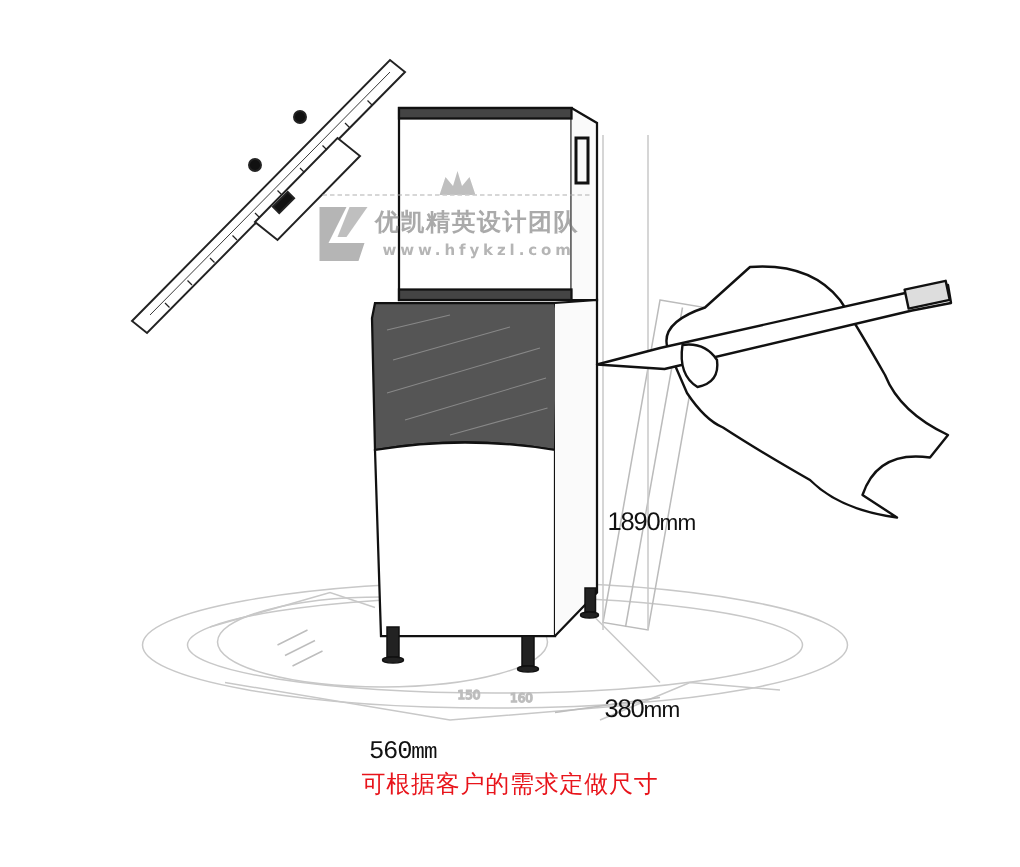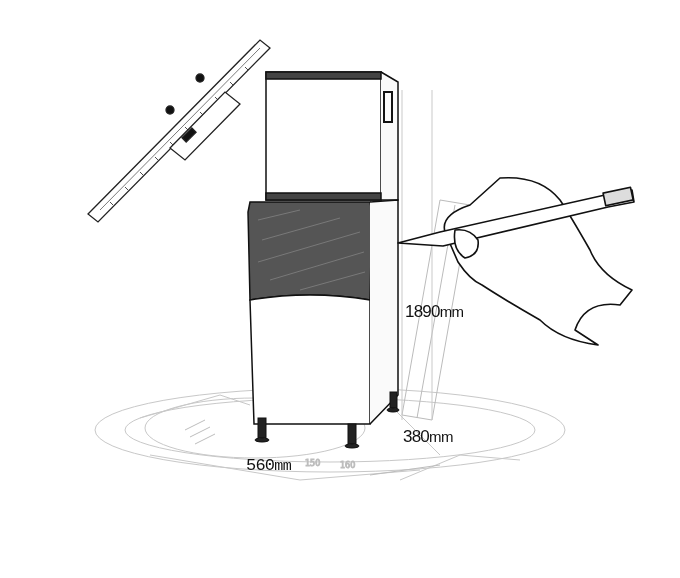--- a/index.html
+++ b/index.html
@@ -1,18 +1,18 @@
 <!DOCTYPE html>
 <html><head>
 <meta charset="utf-8">
 <style>
   html, body { margin:0; padding:0; background:#ffffff; }
   #canvas { position:relative; width:680px; height:578px; overflow:hidden; background:#ffffff; font-family:"Liberation Sans", sans-serif; }
   svg.art { position:absolute; left:0; top:0; }
-  .dim { position:absolute; font-family:"Liberation Sans", sans-serif; color:#111; font-size:17px; letter-spacing:-0.8px; }
+  .dim { position:absolute; font-family:"Liberation Sans", sans-serif; color:#111; font-size:17px; letter-spacing:-0.8px;margin-top:36px; }
   .dim .unit { font-size:15px; letter-spacing:-0.5px; }
   #dim-height { left:405px; top:302px; }
   #dim-depth { left:403px; top:427px; }
   #dim-width { left:246px; top:456px;font-family:Liberation Mono, monospace; }
   #caption { position:absolute; left:0; width:680px; top:513px; text-align:center; color:#e8141b; font-size:16px; font-family:"DejaVu Sans", sans-serif; letter-spacing:0.5px; }
   #watermark { position:absolute; left:205px; top:112px; width:200px; height:80px; opacity:0.62; }
   #wm-text { position:absolute; left:45px; top:26px; font-size:16px; font-weight:bold; color:#777; font-family:"DejaVu Sans", sans-serif; letter-spacing:1px; }
   #wm-url { position:absolute; left:50px; top:50px; font-size:10px; font-weight:bold; color:#888; letter-spacing:2.6px; font-family:"DejaVu Sans", sans-serif; }
 </style>
 </head>
@@ -102,24 +102,37 @@
     </g>
 
     <g fill="#fff" stroke="#111" stroke-width="1.6" stroke-linejoin="round">
       <path d="M445 232 Q440 215 470 205 L500 178 Q540 175 560 200 Q570 215 590 250 Q600 275 632 290 L620 305 Q585 300 575 330 L598 345 Q560 340 540 320 Q505 300 482 285 Q470 280 458 262 Z"></path>
       <path d="M398 243 L440 232 L605 195 L632 190 L634 202 L608 207 L443 246 Z"></path>
       <rect x="604" y="190" width="28" height="13" fill="#ddd" transform="rotate(-12 618 196)"></rect>
       <path d="M455 230 Q470 228 478 240 Q480 255 465 258 Q452 250 455 230 Z"></path>
     </g>
   </svg>
 
+  <div id="watermark">
+    <svg width="40" height="44" viewBox="0 0 40 44" style="position:absolute;left:4px;top:22px;">
+      <path d="M4 4 L22 4 L10 28 L34 28 L30 40 L4 40 Z" fill="#888"></path>
+      <path d="M24 4 L36 4 L22 24 L16 24 Z" fill="#999"></path>
+    </svg>
+    <svg width="200" height="20" style="position:absolute;left:0;top:0;">
+      <path d="M88 18 L92 6 L97 12 L100 2 L103 12 L108 6 L112 18 Z" fill="#999"></path>
+      <line x1="10" y1="18" x2="190" y2="18" stroke="#aaa" stroke-dasharray="3,2"></line>
+    </svg>
+    <div id="wm-text">优凯精英设计团队</div>
+    <div id="wm-url">www.hfykzl.com</div>
+  </div>
 
   <div id="dim-height" class="dim">
     <span>1890</span><span class="unit">mm</span>
   </div>
   <div id="dim-depth" class="dim">
     <span>380</span><span class="unit">mm</span>
   </div>
   <div id="dim-width" class="dim">
     <span>560</span><span class="unit">mm</span>
   </div>
 
+  <div id="caption">可根据客户的需求定做尺寸</div>
 </div>
 
 </body></html>

